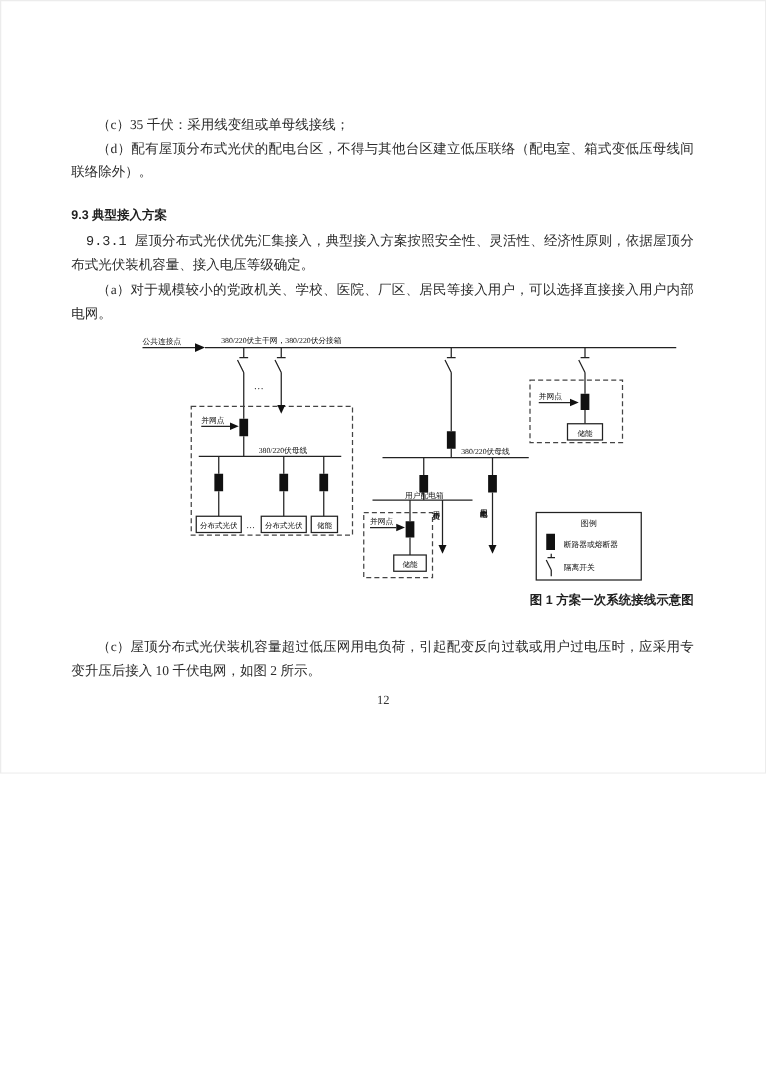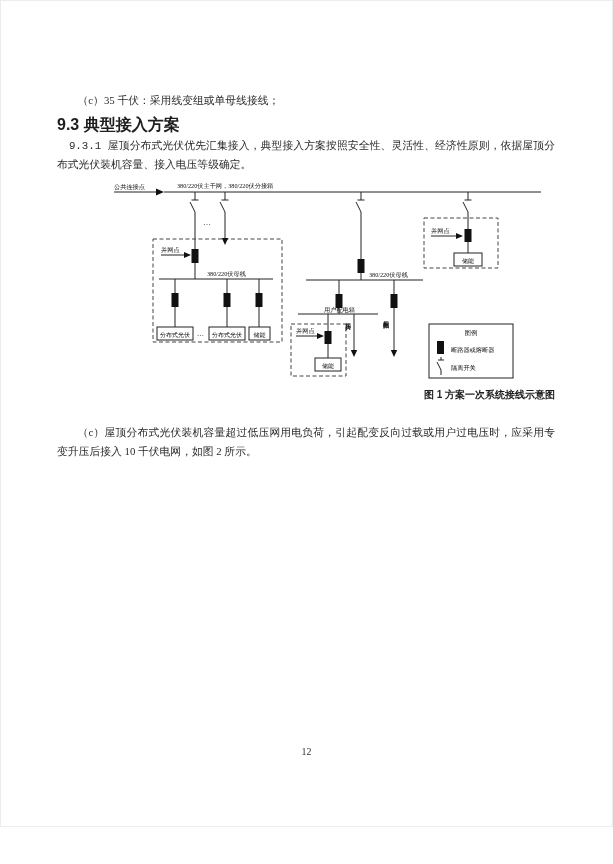--- a/index.html
+++ b/index.html
@@ -1,34 +1,34 @@
 <!DOCTYPE html>
 <html lang="zh"><head>
 <meta charset="utf-8">
 <style>
   html,body{margin:0;padding:0;background:#fff;}
   .page{
     position:relative;
-    width:613px;height:827px;
+    width:613px;height:619px;
     background:#fff;
     border:1px solid #ececec;
     box-sizing:border-box;
     padding:90px 57px 0 56px;
     font-family:"Liberation Serif","DejaVu Serif",serif;
     color:#2b2b2b;
     font-size:10.8px;
     line-height:19px;
     overflow:hidden;
   }
   p{margin:0;text-align:justify;}
   p.item{text-indent:1.9em;}
   p.clause{text-indent:1.1em;font-family:Liberation Mono, monospace;}
   h3.heading{
-    margin:5px 0 3px 0;
-    font-size:16px;
+    margin:15px 0 3px 0;
+    font-size:10px;
     font-weight:bold;
     font-family:"Liberation Sans","DejaVu Sans",sans-serif;
     color:#1e1e1e;
   }
   figure{margin:4px 0 0 0;padding:0;}
   .diagram{
     position:relative;
     width:440px;
     margin-left:54px;
     height:202px;
@@ -48,36 +48,38 @@
     text-align:right;
     font-weight:bold;
     font-size:10px;
     font-family:"Liberation Sans","DejaVu Sans",sans-serif;
     margin-top:4px;
     color:#1e1e1e;
   }
   .after-figure{margin-top:19px;}
   .page-number{
     position:absolute;
-    left:0;right:0;bottom:65px;
+    left:0;right:0;bottom:48px;
     text-align:center;
     font-size:10px;
     color:#333;
   }
 </style>
 </head>
 <body>
 
 <div class="page">
 
   <p class="item">（c）35 千伏：采用线变组或单母线接线；</p>
+  <p class="item">（d）配有屋顶分布式光伏的配电台区，不得与其他台区建立低压联络（配电室、箱式变低压母线间联络除外）。</p>
 
   <h3 class="heading">9.3  典型接入方案</h3>
 
   <p class="clause">9.3.1  屋顶分布式光伏优先汇集接入，典型接入方案按照安全性、灵活性、经济性原则，依据屋顶分布式光伏装机容量、接入电压等级确定。</p>
+  <p class="item">（a）对于规模较小的党政机关、学校、医院、厂区、居民等接入用户，可以选择直接接入用户内部电网。</p>
 
   <figure>
     <div class="diagram">
       <svg width="440" height="202" viewBox="0 0 440 202">
 
         <g stroke="#222" stroke-width="1" fill="none">
 
           <line x1="53" y1="13" x2="430" y2="13"></line>
 
           <line x1="3" y1="13" x2="45" y2="13"></line>

